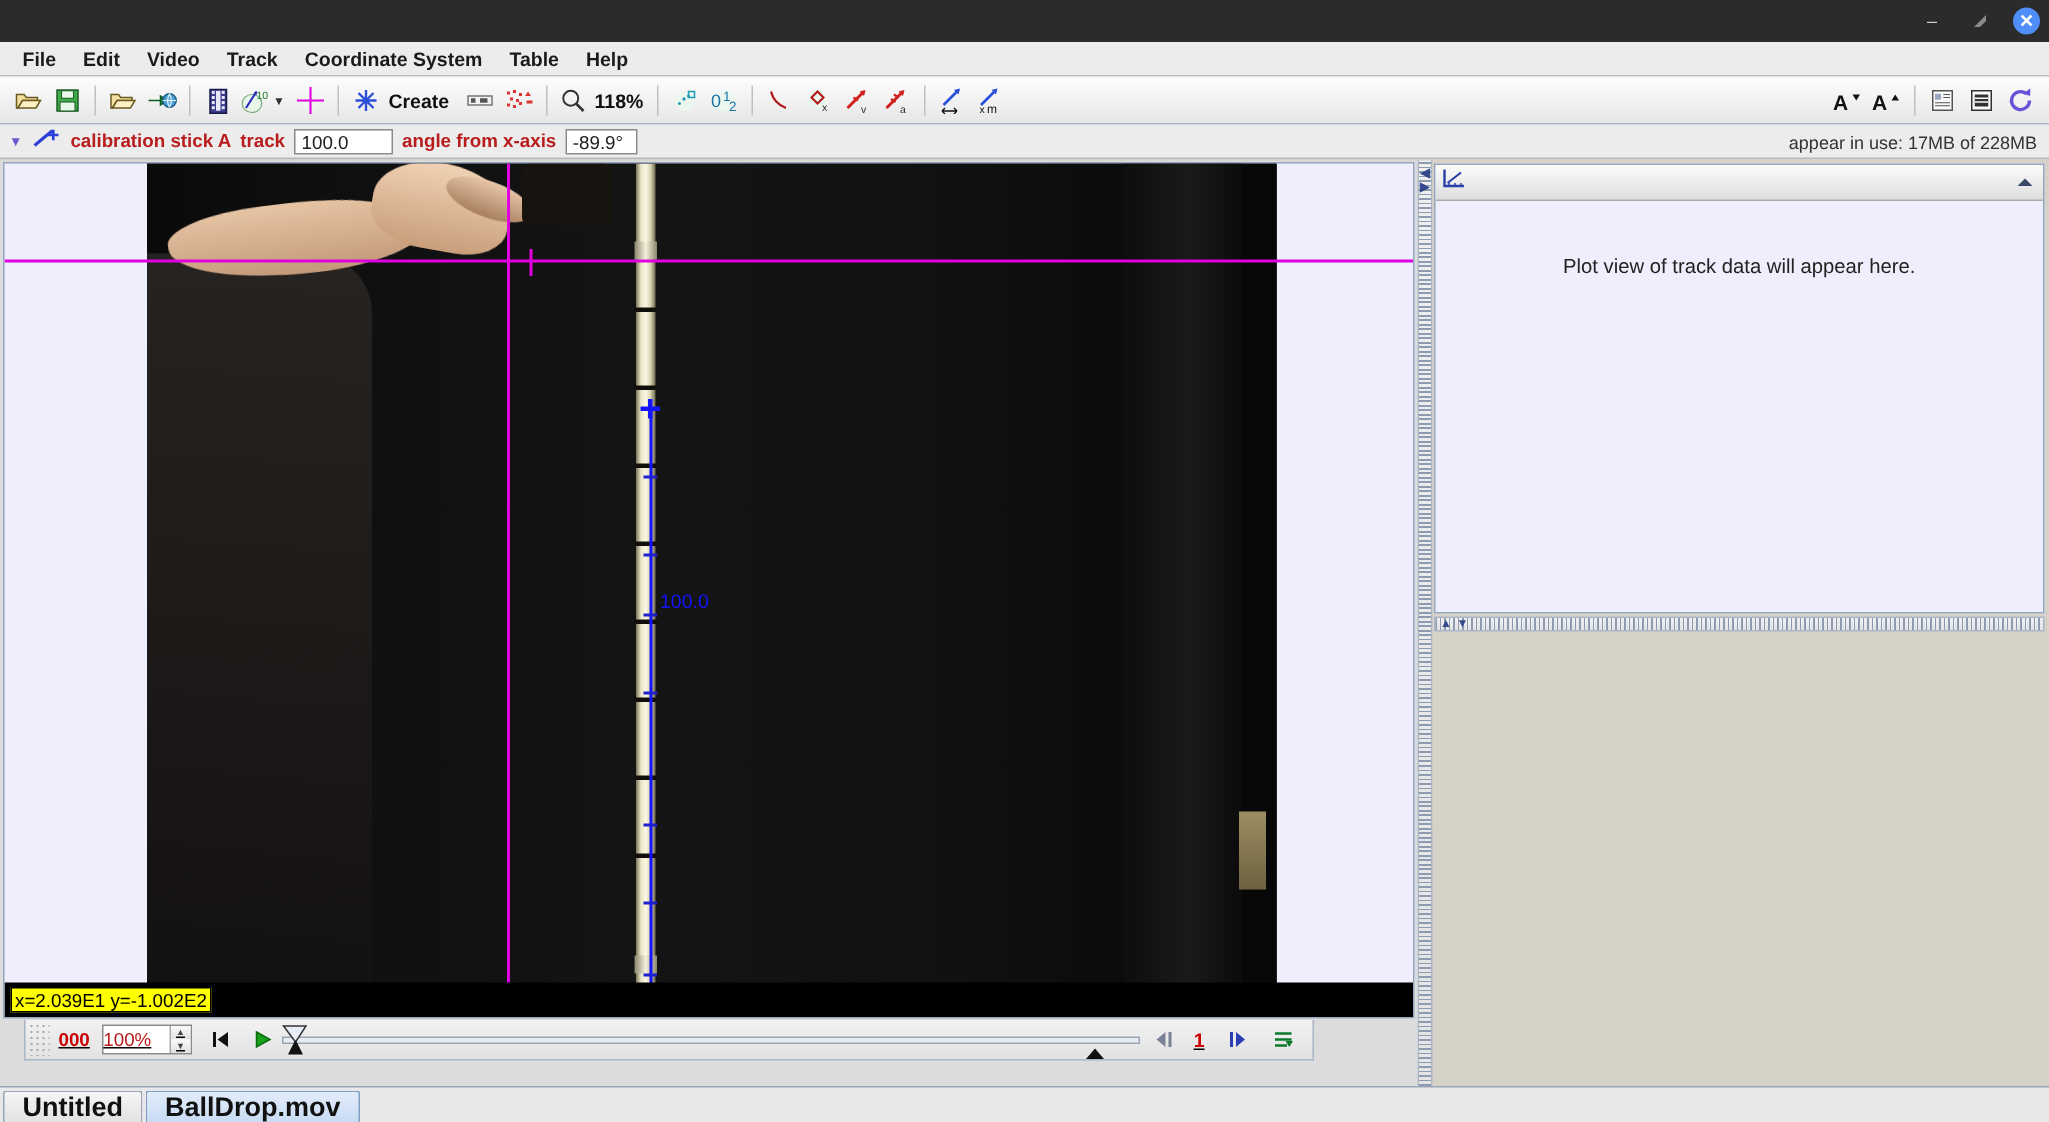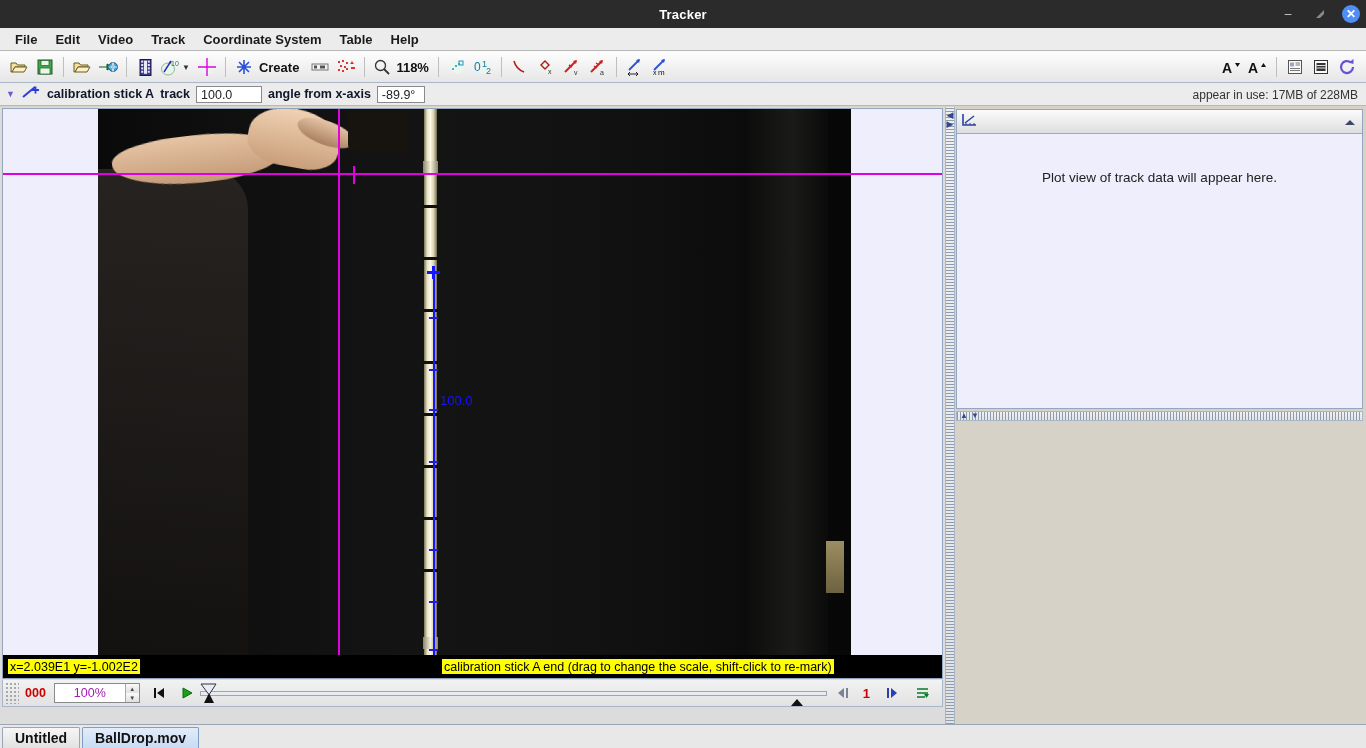--- a/index.html
+++ b/index.html
@@ -65,21 +65,21 @@
 
   
   #trackbar {
     height: 23px; width: 100%;
     background: #ececec;
     border-bottom: 1px solid #b9b9b9;
     display: flex; align-items: center;
     padding-left: 6px; gap: 6px;
     position: relative;
   }
-  #trackbar .tt { font-size: 12.5px; font-weight: bold; color: #0f172a; }
+  #trackbar .tt { font-size: 12.5px; font-weight: bold; color: #b91c1c; }
   .field {
     background: #fff; border: 1px solid #8a8a8a;
     font-size: 12.5px; color: #222;
     padding: 1px 4px; height: 17px; line-height: 15px;
     font-family: "Liberation Sans", sans-serif;
   }
   #memuse {
     position: absolute; right: 8px; top: 0; height: 23px;
     display: flex; align-items: center;
     font-size: 12px; color: #333;
@@ -212,41 +212,42 @@
     position: absolute;
     background: #ffff00; color: #000;
     font-size: 12.5px; font-family: "Liberation Sans", sans-serif;
     padding: 0 2px; line-height: 16px; height: 17px;
     border: 1px solid #000;
     white-space: nowrap;
   }
 
   
   #playerbar {
-    width: 941px; height: 27px;
-    margin: 1px 0 0 2px;
+    width: 860px; height: 27px;
+    margin: 1px 0 0 16px;
     background: linear-gradient(#f2f2f2,#e2e2e2);
     border: 1px solid #a9b6c7;
     border-top: none;
     display: flex; align-items: center;
     padding-left: 2px;
     position: relative;
+    text-decoration: underline;
   }
   .grip {
     width: 14px; height: 22px;
     background-image: radial-gradient(circle, #a8a8a8 1px, transparent 1px);
     background-size: 4px 4px;
     margin-right: 6px;
   }
   #framenum { color: #cc0000; font-size: 12.5px; font-weight: bold; font-family: "Liberation Sans", sans-serif; }
   #ratebox {
     margin-left: 8px; display: flex; align-items: center;
     border: 1px solid #8a8a8a; background: #fff; height: 20px;
   }
-  #ratebox .val { font-size: 12.5px; padding: 0 19px; min-width: 44px; color: #a21caf; }
+  #ratebox .val { font-size: 12.5px; padding: 0 0; min-width: 44px; color: #b91c1c; }
   #ratebox .spin { display: flex; flex-direction: column; border-left: 1px solid #aaa; }
   #ratebox .spin div {
     width: 13px; height: 9px; background: linear-gradient(#fafafa,#e0e0e0);
     display: flex; align-items: center; justify-content: center;
     font-size: 6px; color: #444; line-height: 1;
   }
   .pbtn { width: 22px; height: 22px; display: flex; align-items: center; justify-content: center; margin-left: 2px; }
   #slidertrack {
     position: relative; flex: 1; height: 22px;
     margin: 0 4px 0 2px;
@@ -322,33 +323,32 @@
   #bottombar {
     position: absolute; left: 0; top: 724px;
     width: 1366px; height: 24px;
     background: #e8e8e8;
     border-top: 1px solid #9aa6b5;
     display: flex; align-items: flex-end;
   }
   .tab {
     height: 21px; padding: 0 12px;
     display: flex; align-items: center;
-    font-size: 14px; font-weight: bold; color: #111;
+    font-size: 18px; font-weight: bold; color: #111;
     border: 1px solid #9aa6b5; border-bottom: none;
     background: linear-gradient(#f6f6f6,#e2e2e2);
     margin-left: 2px;
     border-radius: 2px 2px 0 0;
   }
   .tab.active { background: linear-gradient(#e2ecfa,#c8dcf4); border-color: #7e9ec4; }
 </style>
 </head>
 <body>
 
 <div id="titlebar">
-  <div class="title">Tracker</div>
   <div class="wbtns">
     <div class="wbtn">–</div>
     <div class="wbtn">
       <svg width="10" height="10" viewBox="0 0 10 10">
           <path d="M1 9 L9 1 L9 5 L5 9 Z" fill="#8a8a8a"></path>
         </svg>
     </div>
     <div class="wbtn close">✕</div>
   </div>
 </div>
@@ -630,21 +630,20 @@
       <div class="calib-tick" style="left:426px; top:260px;"></div>
       <div class="calib-tick" style="left:426px; top:300px;"></div>
       <div class="calib-tick" style="left:426px; top:352px;"></div>
       <div class="calib-tick" style="left:426px; top:440px;"></div>
       <div class="calib-tick" style="left:426px; top:492px;"></div>
       <div class="calib-tick" style="left:426px; top:540px;"></div>
       <div class="calib-label" style="left:437px; top:284px;">100.0</div>
 
       <div id="blackstrip">
         <div class="ytip" style="left:4px; top:3px;">x=2.039E1  y=-1.002E2</div>
-        <div class="ytip" style="left:438px; top:3px;">calibration stick A end (drag to change the scale, shift-click to re-mark)</div>
       </div>
     </div>
 
     <div id="playerbar">
       <div class="grip"></div>
       <div id="framenum">000</div>
       <div id="ratebox">
         <div class="val">100%</div>
         <div class="spin">
           <div>▲</div>

